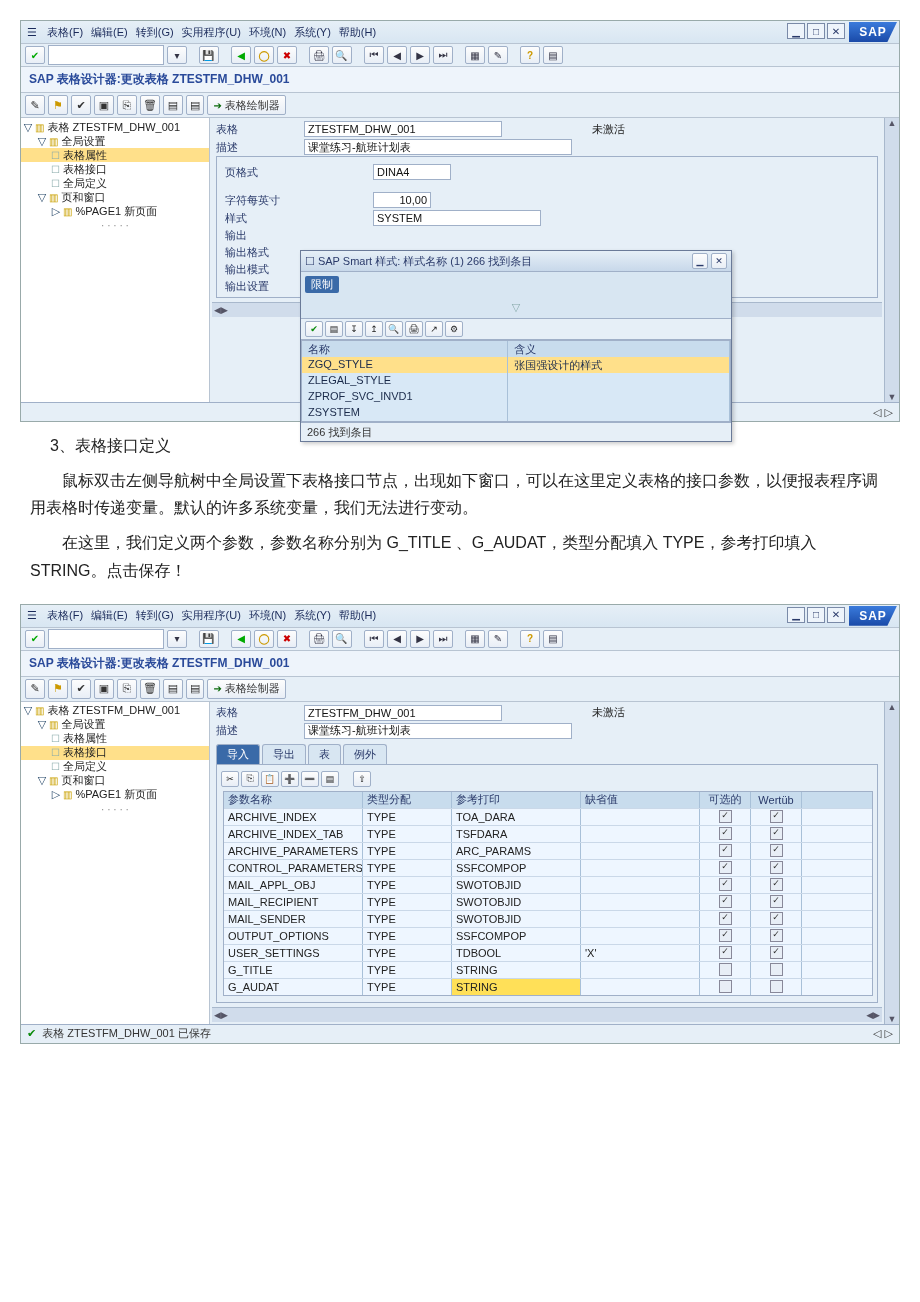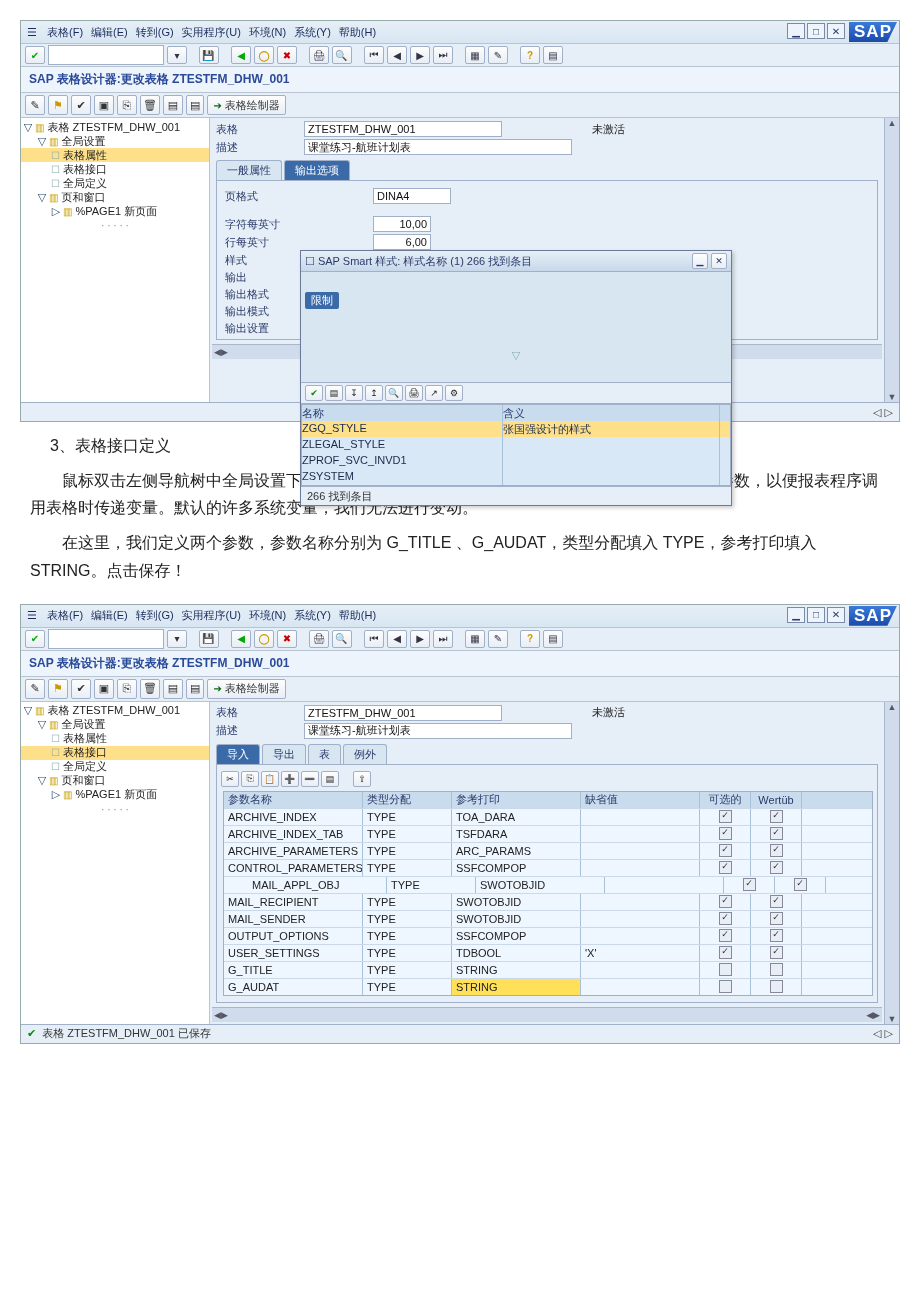--- a/index.html
+++ b/index.html
@@ -42,21 +42,21 @@
     border: 1px solid #7a8aa8; background: #eef4fb;
     width: 16px; height: 14px; display: inline-flex; align-items: center; justify-content: center;
     font-size: 10px; color: #2a3a6a;
   }
   .sap-logo-wrap {
     position: absolute; right: 2px; top: 0; height: 22px; display: flex; align-items: center;
   }
   .sap-logo-wrap .sap {
     width: 48px; height: 20px;
     background: linear-gradient(#3a7bdc,#1a4aa8);
-    color: #fff; font-weight: bold; font-size: 17px;
+    color: #fff; font-weight: bold; font-size: 12px;
     display: inline-flex; align-items: center; justify-content: center;
     font-family: Arial; letter-spacing: 1px;
     clip-path: polygon(0 0, 100% 0, 80% 100%, 0 100%);
   }
   .sap-toolbar {
     display: flex; align-items: center;
     background: #e6eff7; border-bottom: 1px solid #b8c4d2;
     height: 22px; padding: 0 4px; gap: 3px;
   }
   .tb-btn {
@@ -125,33 +125,33 @@
 
   .popup {
     position: absolute; border: 1px solid #6a7a98; background: #d8e6f2;
     box-shadow: 2px 2px 4px rgba(0,0,0,0.2); font-size: 11px;
   }
   .popup-title {
     background: linear-gradient(#e6eff7,#c8d8ea); padding: 2px 4px;
     display: flex; align-items: center; justify-content: space-between;
     border-bottom: 1px solid #a0b0c8; color: #2a3a6a;
   }
-  .popup-row { display: flex; align-items: center; padding: 20px 4px; gap: 4px; }
+  .popup-row { display: flex; align-items: center; padding: 4px 4px; gap: 4px; }
   .badge-blue {
     background: #3a6aa8; color: #fff; padding: 1px 6px; border-radius: 2px;
   }
   .mini-toolbar { display: flex; gap: 2px; padding: 2px 4px; border-top: 1px solid #a0b0c8; border-bottom: 1px solid #a0b0c8; background: #e6eff7; }
   .mini-btn {
     width: 16px; height: 14px; border: 1px solid #a0b0c8; background: linear-gradient(#fdfdfd,#e8eef6);
     border-radius: 2px; display: inline-flex; align-items: center; justify-content: center; font-size: 9px;
   }
   .grid { border: 1px solid #a0b0c8; background: #d8e8f6; }
   .grid-head, .grid-row { display: flex; }
   .grid-head { background: #c8dced; font-weight: normal; color: #2a3a6a; }
-  .gc { border-right: 1px solid #a8c0d8; padding: 1px 0; height: 14px; overflow: hidden; white-space: nowrap; }
+  .gc { border-right: 1px solid #a8c0d8; padding: 1px 6px; height: 14px; overflow: hidden; white-space: nowrap; }
   .grid-row.hl { background: #ffe08a; }
   .grid-row { background: #d8e8f6; color: #1a2a4a; }
 
   .status-bar {
     border-top: 1px solid #a0b0c8; background: #e6eff7; height: 18px;
     display: flex; align-items: center; padding: 0 6px; font-size: 11px; color: #333;
   }
   .status-bar.ok::before {
     content: "✔"; color: #0a8a0a; margin-right: 6px;
   }
@@ -302,40 +302,31 @@
           <span class="form-label">表格</span>
           <span class="form-input" style="width:190px">ZTESTFM_DHW_001</span>
           <span style="width:90px"></span>
           <span>未激活</span>
         </div>
         <div class="form-row">
           <span class="form-label">描述</span>
           <span class="form-input" style="width:260px">课堂练习-航班计划表</span>
         </div>
 
-        <div class="tab-strip">
-          <div class="tab">一般属性</div>
-          <div class="tab active">输出选项</div>
-        </div>
         <div class="tab-body">
           <div class="form-row">
             <span class="form-label">页格式</span>
             <span style="width:60px"></span>
             <span class="form-input" style="width:70px">DINA4</span>
           </div>
           <div style="height:10px"></div>
           <div class="form-row">
             <span class="form-label">字符每英寸</span>
             <span style="width:60px"></span>
             <span class="form-input" style="width:50px;justify-content:flex-end">10,00</span>
-          </div>
-          <div class="form-row">
-            <span class="form-label">行每英寸</span>
-            <span style="width:60px"></span>
-            <span class="form-input" style="width:50px;justify-content:flex-end">6,00</span>
           </div>
           <div class="form-row">
             <span class="form-label">样式</span>
             <span style="width:60px"></span>
             <span class="form-input" style="width:160px">SYSTEM</span>
           </div>
           <div class="form-row">
               <span class="form-label">输出</span>
             </div>
           <div class="form-row">
@@ -604,21 +595,21 @@
                   <div class="pc" style="width: 120px;">SSFCOMPOP</div>
                   <div class="pc" style="width: 110px;"></div>
                   <div class="pc" style="width: 42px; justify-content: center;">
                     <span class="chk on"></span>
                   </div>
                   <div class="pc" style="width: 42px; justify-content: center;">
                     <span class="chk on"></span>
                   </div>
                 </div>
                 <div class="drow">
-                  <div class="pc" style="width: 130px; margin-left: 24px;">MAIL_APPL_OBJ</div>
+                  <div class="pc" style="width: 130px;">MAIL_APPL_OBJ</div>
                   <div class="pc" style="width: 80px;">TYPE</div>
                   <div class="pc" style="width: 120px;">SWOTOBJID</div>
                   <div class="pc" style="width: 110px;"></div>
                   <div class="pc" style="width: 42px; justify-content: center;">
                     <span class="chk on"></span>
                   </div>
                   <div class="pc" style="width: 42px; justify-content: center;">
                     <span class="chk on"></span>
                   </div>
                 </div>

